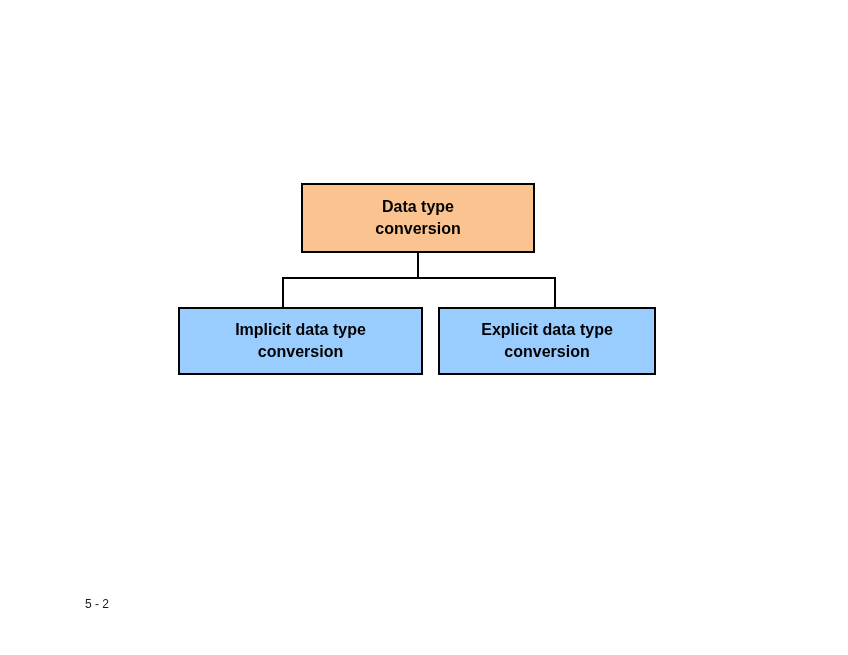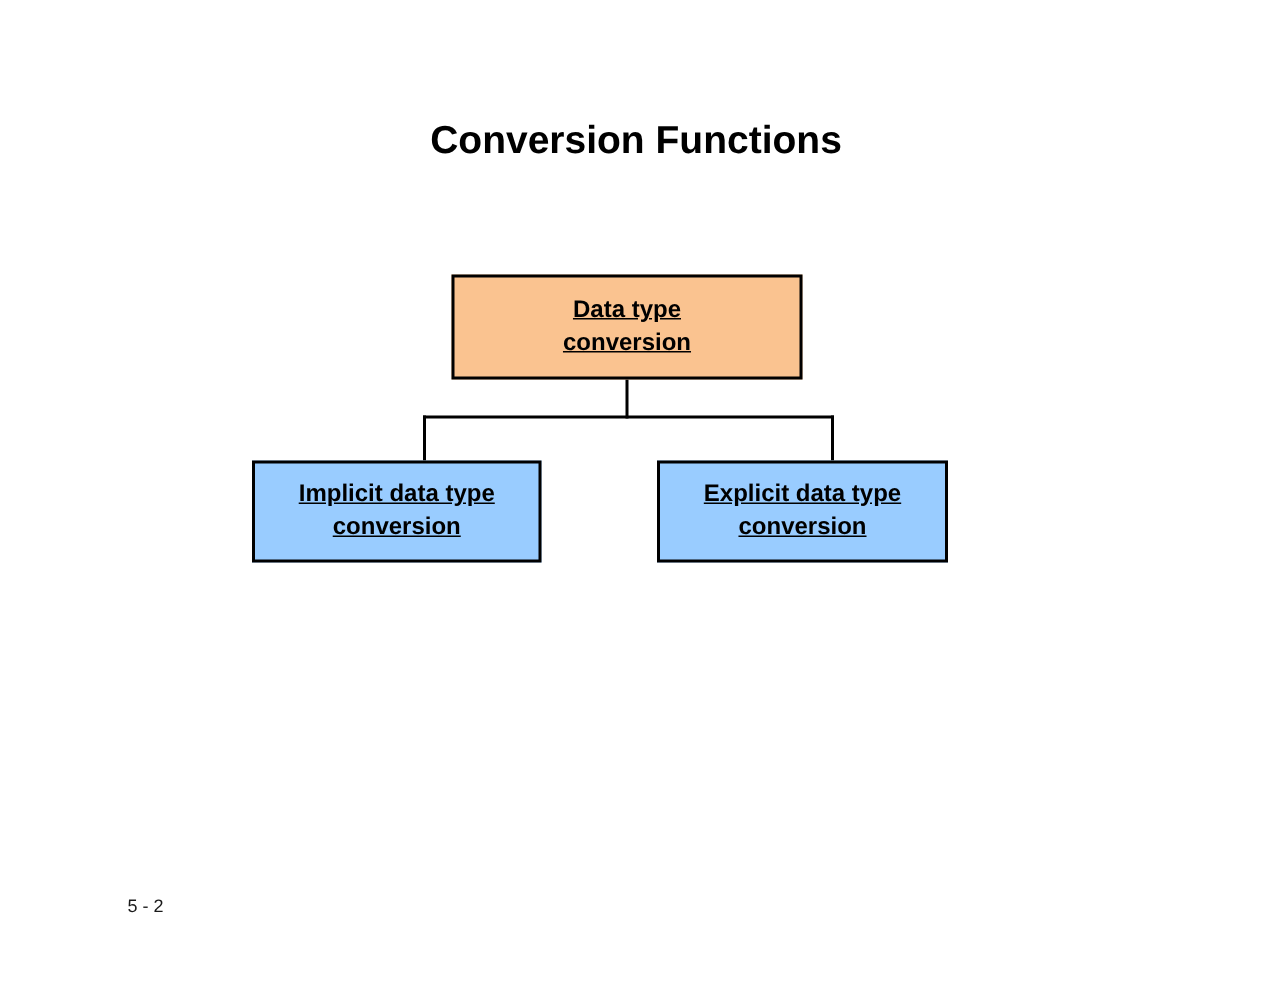--- a/index.html
+++ b/index.html
@@ -32,38 +32,37 @@
     border: 2px solid #000000;
     display: flex;
     align-items: center;
     justify-content: center;
     text-align: center;
     font-size: 16px;
     font-weight: bold;
     color: #000000;
     line-height: 22px;
     white-space: pre-line;
-    text-decoration: underline;
   }
   .node-root {
     left: 301px;
     top: 183px;
     width: 234px;
     height: 70px;
   }
   .node-left {
-    left: 168px;
+    left: 178px;
     top: 307px;
-    width: 193px;
+    width: 245px;
     height: 68px;
   }
   .node-right {
     left: 438px;
     top: 307px;
-    width: 194px;
+    width: 218px;
     height: 68px;
   }
   .connector {
     position: absolute;
     background: #000000;
   }
   .conn-root-v {
     left: 417px;
     top: 253px;
     width: 2px;
@@ -93,21 +92,20 @@
     top: 597px;
     font-size: 12px;
     color: #1a1a1a;
   }
 </style>
 </head>
 <body>
 
 <div class="slide">
 
-  <div class="slide-title">Conversion Functions</div>
 
   <div class="connector conn-root-v" style="background: rgb(0, 0, 0);"></div>
   <div class="connector conn-h" style="background: rgb(0, 0, 0);"></div>
   <div class="connector conn-left-v" style="background: rgb(0, 0, 0);"></div>
   <div class="connector conn-right-v" style="background: rgb(0, 0, 0);"></div>
 
   <div class="node node-root" style="background: rgb(250, 195, 144);">Data type
 conversion</div>
 
   <div class="node node-left" style="background: rgb(153, 204, 255);">Implicit data type

